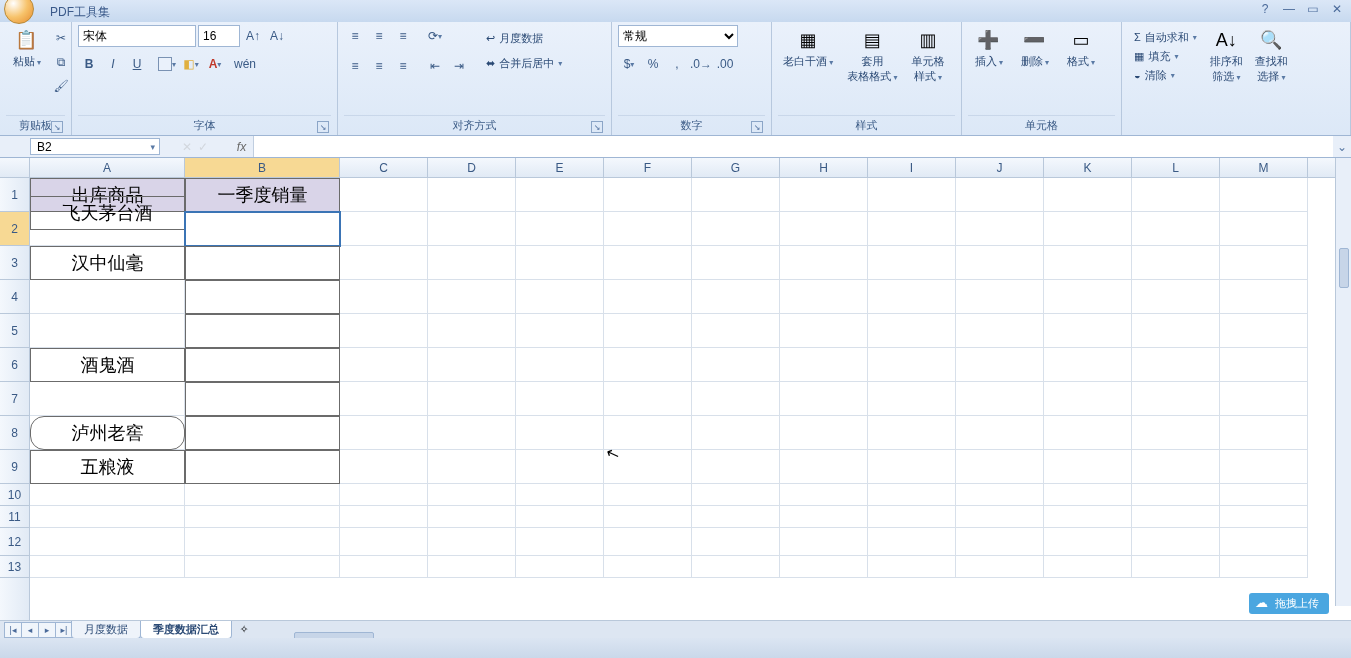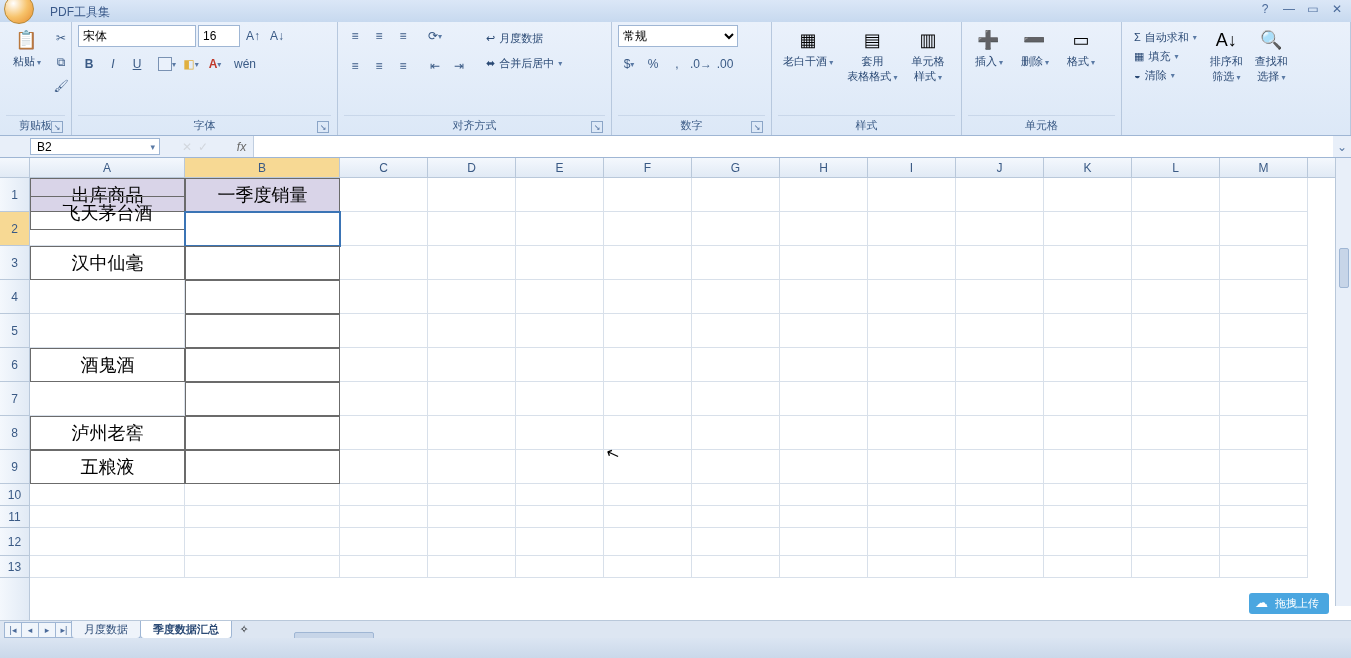--- a/index.html
+++ b/index.html
@@ -494,21 +494,21 @@
       <div class="cell hdr-cell data-border" style="left: 0px; top: 0px; width: 155px; height: 34px;">出库商品</div>
       <div class="cell data-border" style="left: 0px; top: 18px; width: 155px; height: 34px; justify-content: center;">飞天茅台酒</div>
       <div class="cell data-border active-cell" style="left: 155px; top: 34px; width: 155px; height: 34px;"></div>
       <div class="cell data-border" style="left: 0px; top: 68px; width: 155px; height: 34px; justify-content: center;">汉中仙毫</div>
       <div class="cell data-border" style="left: 155px; top: 68px; width: 155px; height: 34px;"></div>
       <div class="cell data-border" style="left: 155px; top: 102px; width: 155px; height: 34px;"></div>
       <div class="cell data-border" style="left: 155px; top: 136px; width: 155px; height: 34px;"></div>
       <div class="cell data-border" style="left: 0px; top: 170px; width: 155px; height: 34px; justify-content: center;">酒鬼酒</div>
       <div class="cell data-border" style="left: 155px; top: 170px; width: 155px; height: 34px;"></div>
       <div class="cell data-border" style="left: 155px; top: 204px; width: 155px; height: 34px;"></div>
-      <div class="cell data-border" style="left: 0px; top: 238px; width: 155px; height: 34px; justify-content: center;">泸州老窖</div>
+      <div class="cell data-border" style="left: 0px; top: 238px; width: 155px; height: 34px; justify-content: center; border-radius: 14px;">泸州老窖</div>
       <div class="cell data-border" style="left: 155px; top: 238px; width: 155px; height: 34px;"></div>
       <div class="cell data-border" style="left: 0px; top: 272px; width: 155px; height: 34px; justify-content: center;">五粮液</div>
       <div class="cell data-border" style="left: 155px; top: 272px; width: 155px; height: 34px;"></div>
     </div>
   <div class="vscroll">
       <div class="vthumb"></div>
     </div>
 </div>
 
 <div class="sheet-tabs-row">

